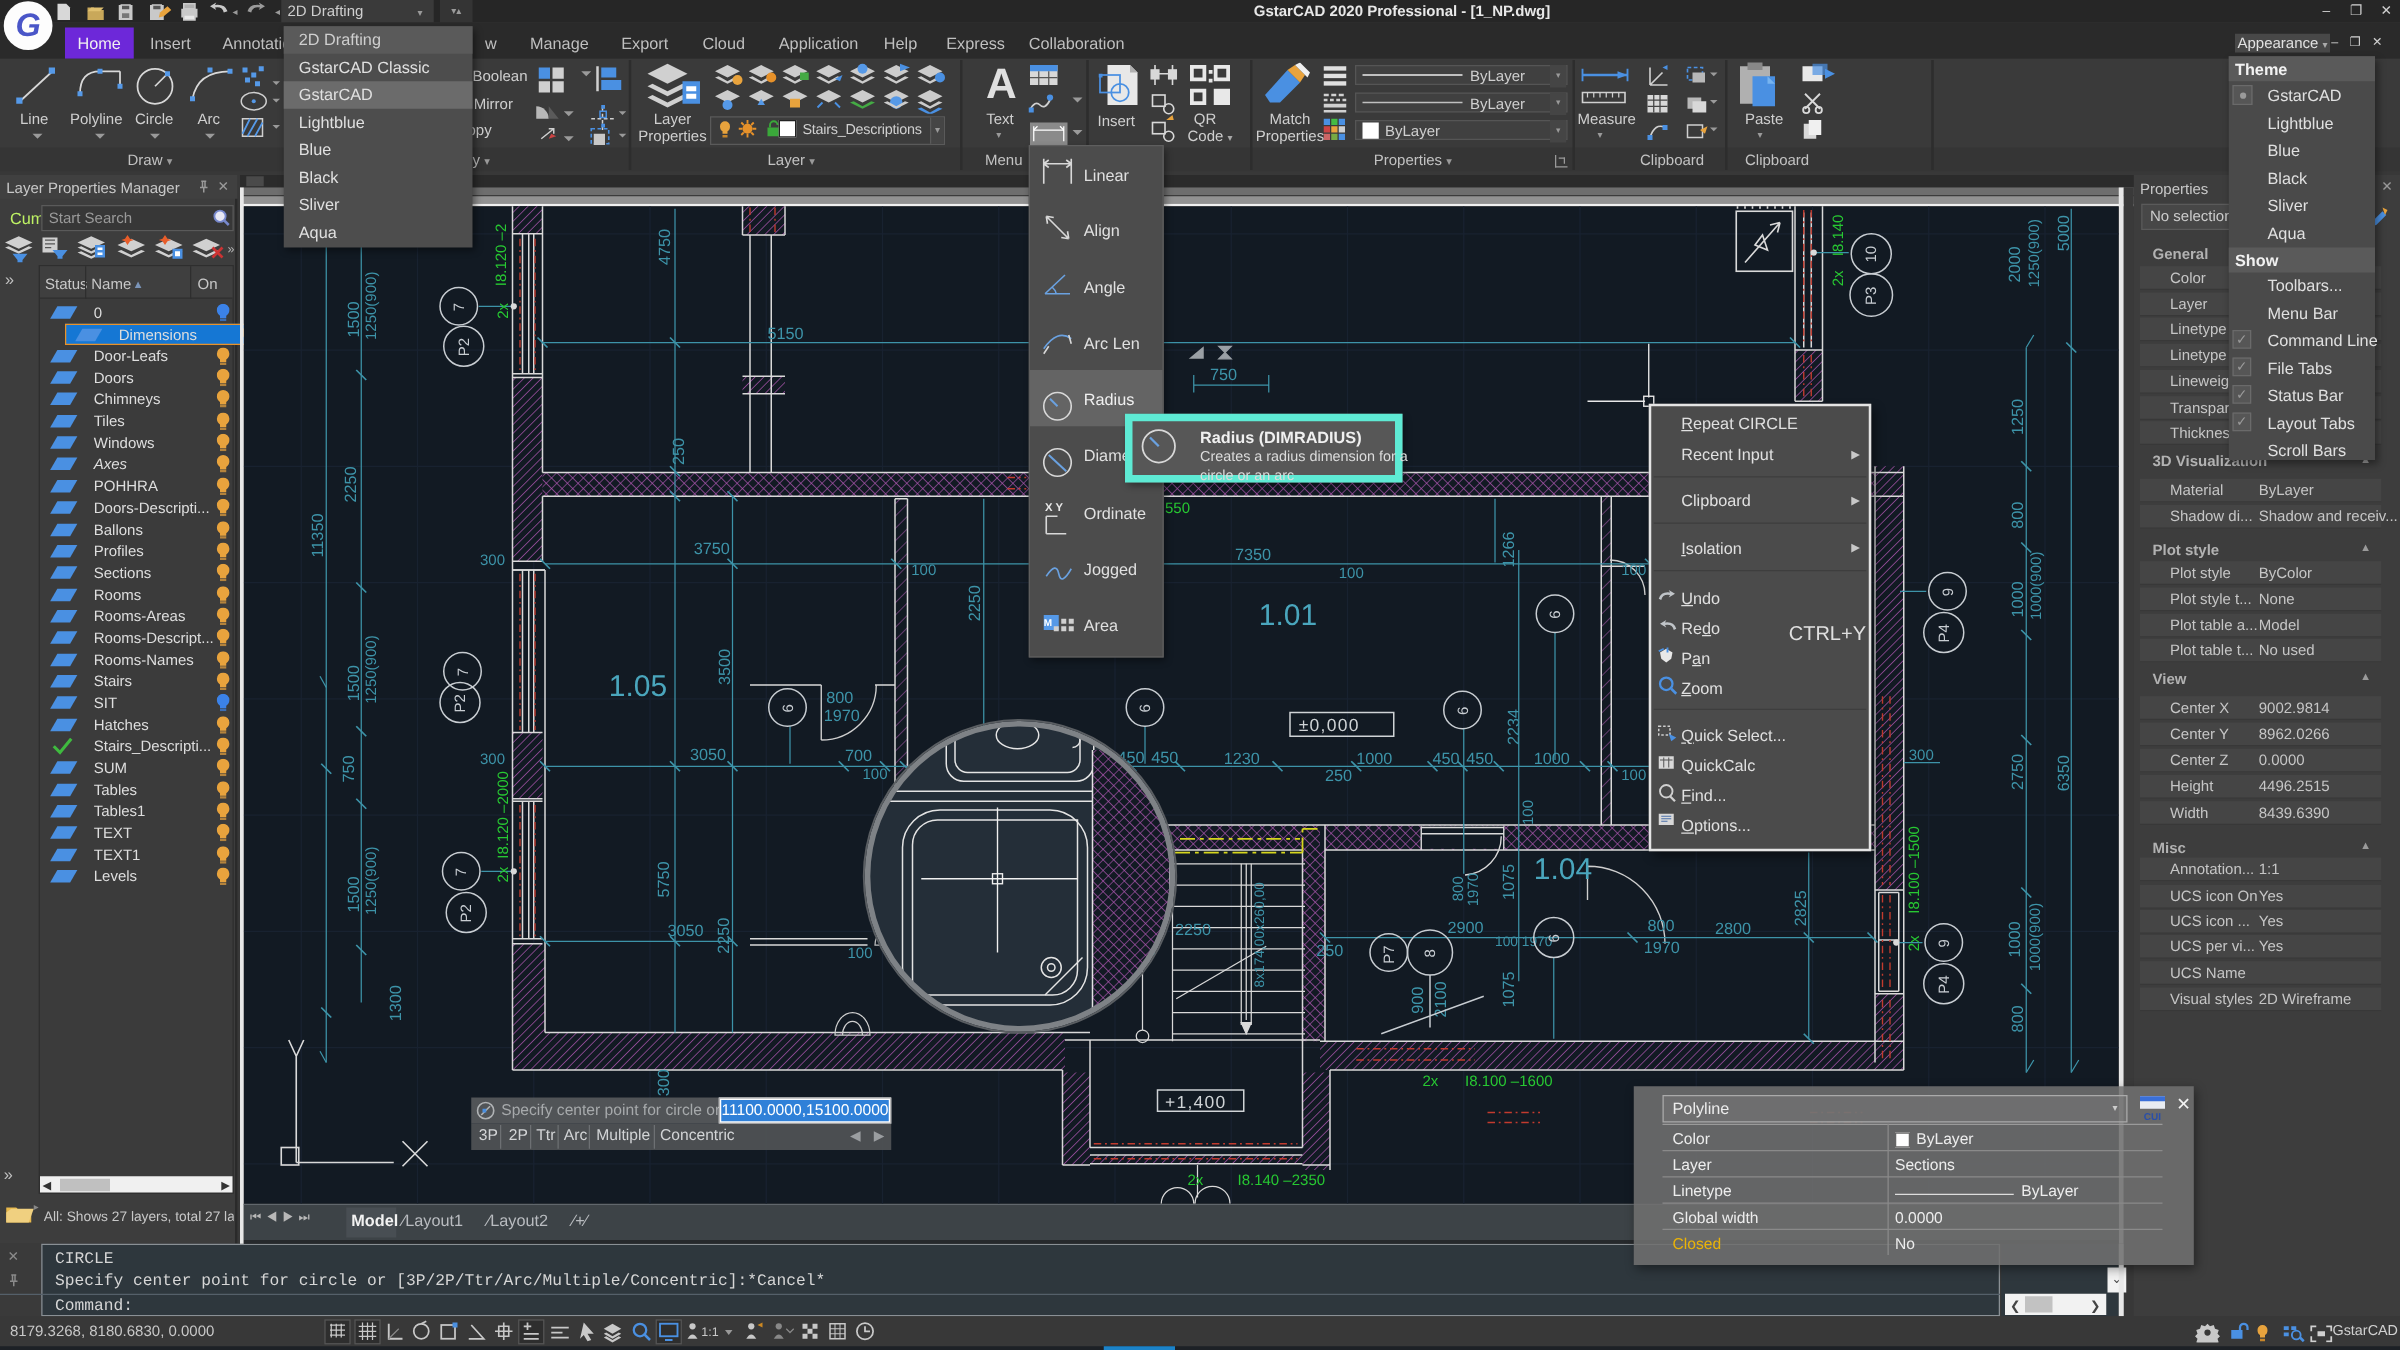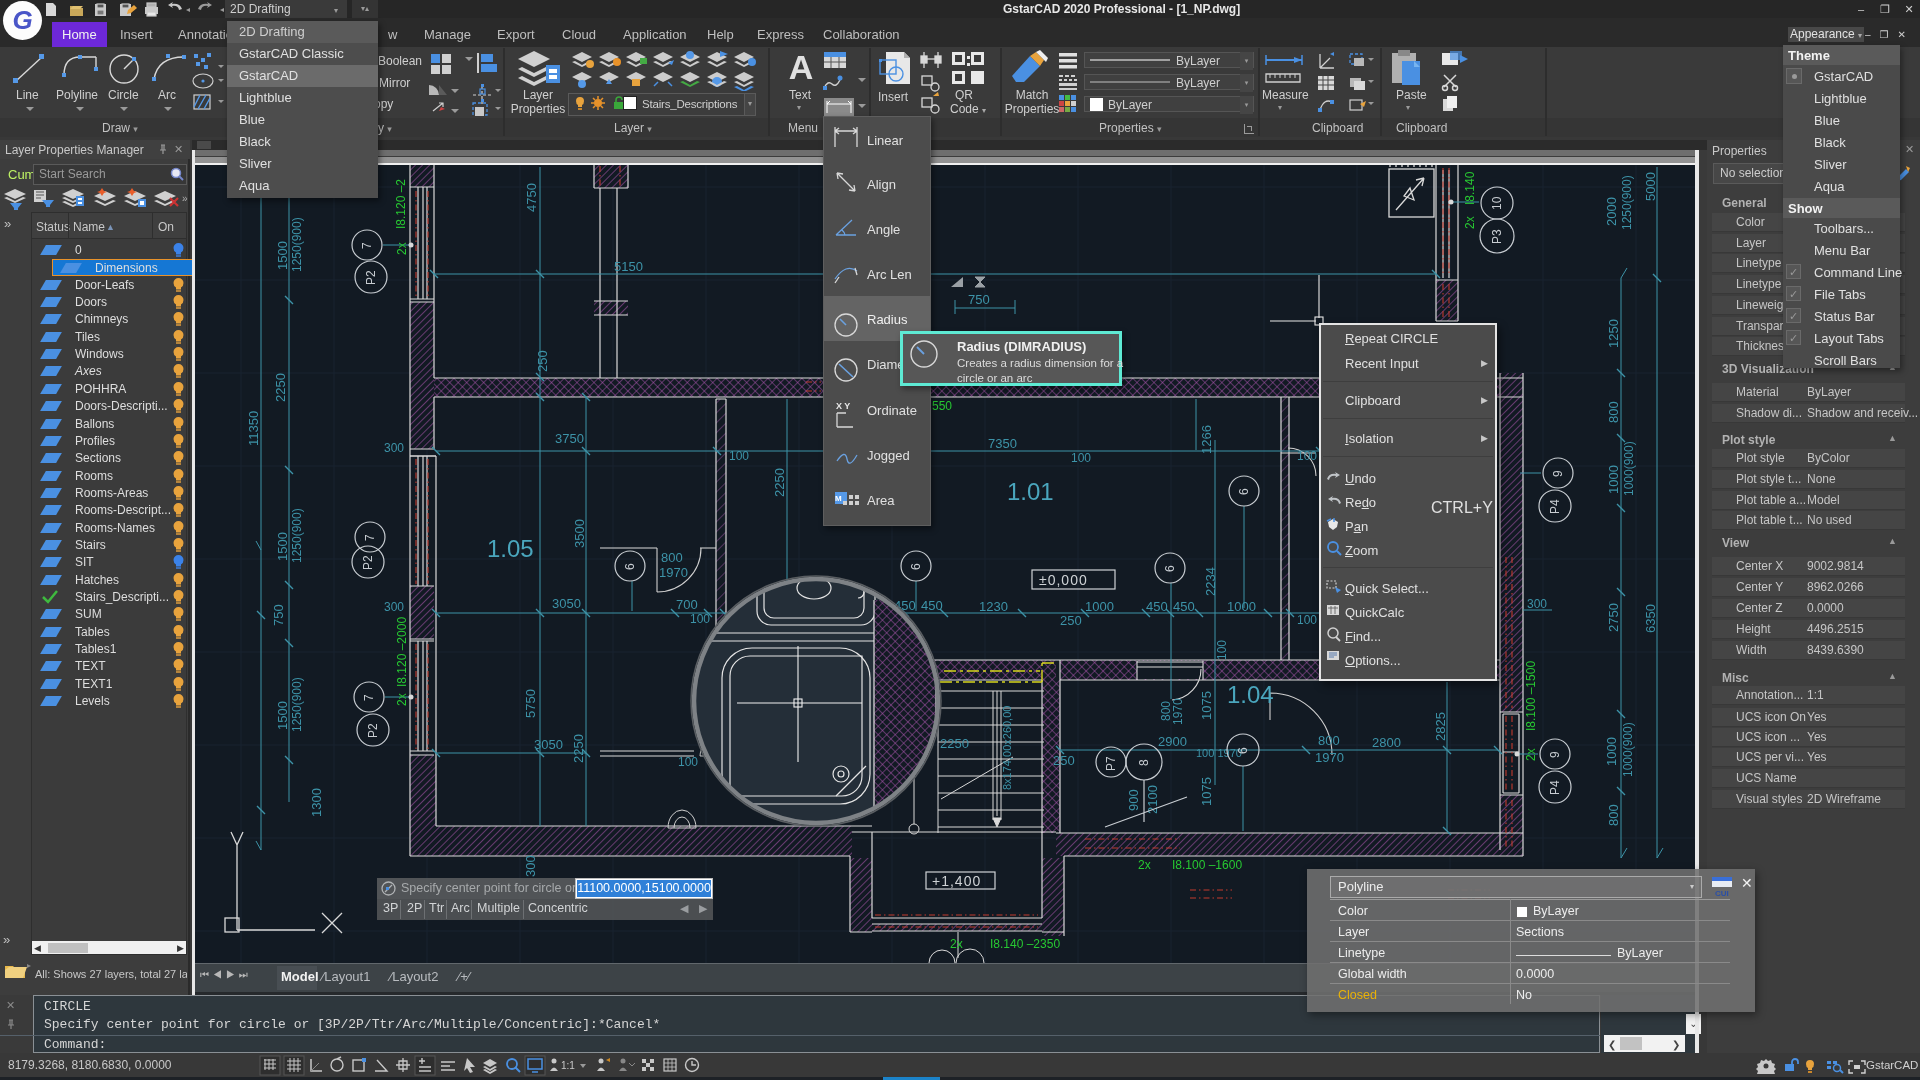--- a/index.html
+++ b/index.html
@@ -1566,21 +1566,21 @@
  <div class="mitem" style="left:43px;top:60px">Align</div>
  <div class="mitem" style="left:43px;top:105px">Angle</div>
  <div class="mitem" style="left:43px;top:150px">Arc Len</div>
  <div class="mitem" style="left:43px;top:195px;color:#f0f0f0">Radius</div>
  <div class="mitem" style="left:43px;top:240px">Diame</div>
  <div class="mitem" style="left:43px;top:286px">Ordinate</div>
  <div class="mitem" style="left:43px;top:331px">Jogged</div>
  <div class="mitem" style="left:43px;top:376px">Area</div>
 </div>
 
-<div class="abs" style="left:900px;top:331px;width:222px;height:55px;background:#575757;border:3px solid #5eead4;box-shadow:2px 3px 6px rgba(0,0,0,0.4)">
+<div class="abs" style="left:900px;top:331px;width:222px;height:55px;background:#575757;border:6px solid #5eead4;box-shadow:2px 3px 6px rgba(0,0,0,0.4)">
  <svg style="position:absolute;left:6px;top:5px" width="30" height="30" viewBox="0 0 30 30">
         <circle cx="15" cy="15" r="13" fill="none" stroke="#d8d8d8" stroke-width="1.4"></circle>
         <path d="M8 8 L15 15" stroke="#6aa1e0" stroke-width="1.8"></path>
       </svg>
  <div style="position:absolute;left:54px;top:5px;font-size:13px;font-weight:bold;color:#f0f0f0">Radius (DIMRADIUS)</div>
  <div style="position:absolute;left:54px;top:22px;font-size:11.5px;color:#dcdcdc;line-height:15px;white-space:nowrap">Creates a radius dimension for a<br>circle or an arc</div>
 </div>
 
 <div class="abs" style="left:1319px;top:323px;width:178px;height:358px;background:#4b4b4b;border:2px solid #e4e4e4;box-shadow:3px 4px 8px rgba(0,0,0,0.45)">
  <div class="mitem" style="left:24px;top:6px"><span style="text-decoration:underline">R</span>epeat CIRCLE</div>

